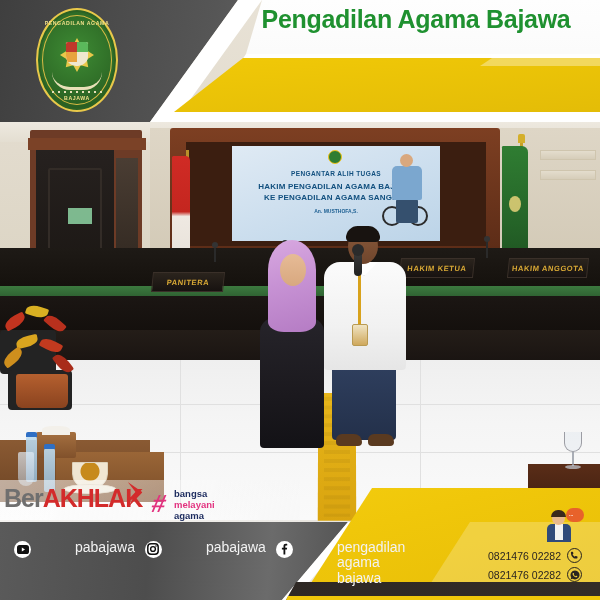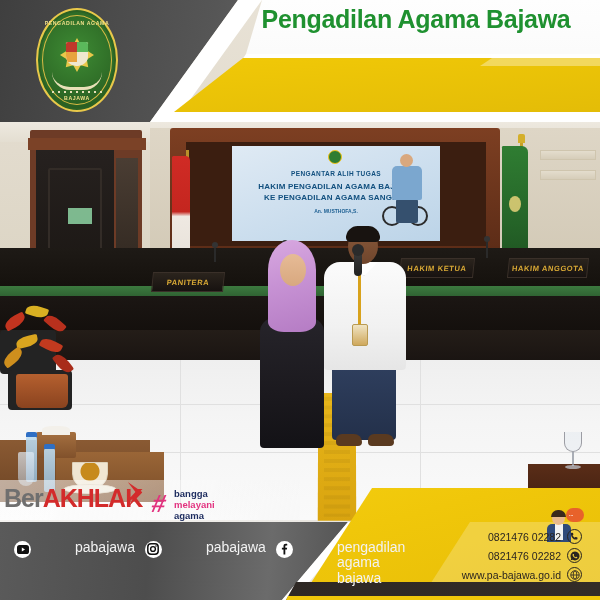--- a/index.html
+++ b/index.html
@@ -595,21 +595,21 @@
     <div class="ber-strip"></div>
 
     <div class="ber-logo">
       <span class="ber-gray">Ber</span><span class="ber-red">AKHLAK</span>
     </div>
     <div class="ber-swoosh"></div>
 
     <div class="bangga">
       <div class="bangga-hash">#</div>
       <div class="bangga-lines">
-        <div class="l1">bangga</div>
+        <div class="l1">bangsa</div>
         <div class="l2">melayani</div>
         <div class="l3">agama</div>
       </div>
     </div>
 
     <div class="dark-bar"></div>
     <div class="dark-bar-strip"></div>
     <div class="yellow-panel"></div>
     <div class="yellow-panel-hl"></div>
     <div class="bottom-dark"></div>
@@ -665,26 +665,16 @@
         </span>
       </div>
       <div class="crow">
         <span class="crow-txt">0821476 02282</span>
         <span class="crow-ico">
           <svg width="10" height="10" viewBox="0 0 10 10">
               <path d="M5 0.6A4.4 4.4 0 0 0 1.2 7.3L0.7 9.3l2.1-0.55A4.4 4.4 0 1 0 5 0.6zm2.2 6.1c-.1.28-.56.54-.78.56-.2.02-.45.03-.73-.05-.17-.05-.38-.12-.66-.24-1.16-.5-1.92-1.67-1.98-1.75-.06-.08-.47-.63-.47-1.2s.3-.85.4-.97c.1-.12.22-.15.3-.15h.21c.07 0 .16-.03.25.19.1.23.33.8.36.86.03.06.05.13.01.21-.04.08-.06.13-.12.2l-.17.2c-.06.06-.12.12-.05.24.07.12.3.5.65.8.45.4.83.53.95.59.12.06.19.05.26-.03.07-.08.3-.35.38-.47.08-.12.16-.1.26-.06.1.04.67.32.78.38.12.06.19.09.22.14.03.05.03.29-.07.57z" fill="#2a2520"></path>
             </svg>
         </span>
       </div>
-      <div class="crow">
-        <span class="crow-txt">www.pa-bajawa.go.id</span>
-        <span class="crow-ico">
-          <svg width="10" height="10" viewBox="0 0 10 10">
-              <circle cx="5" cy="5" r="4.2" fill="none" stroke="#2a2520" stroke-width="0.9"></circle>
-              <ellipse cx="5" cy="5" rx="1.8" ry="4.2" fill="none" stroke="#2a2520" stroke-width="0.8"></ellipse>
-              <line x1="0.9" y1="5" x2="9.1" y2="5" stroke="#2a2520" stroke-width="0.8"></line>
-            </svg>
-        </span>
-      </div>
     </div>
   </div>
 
 </div>
 
 </body></html>

